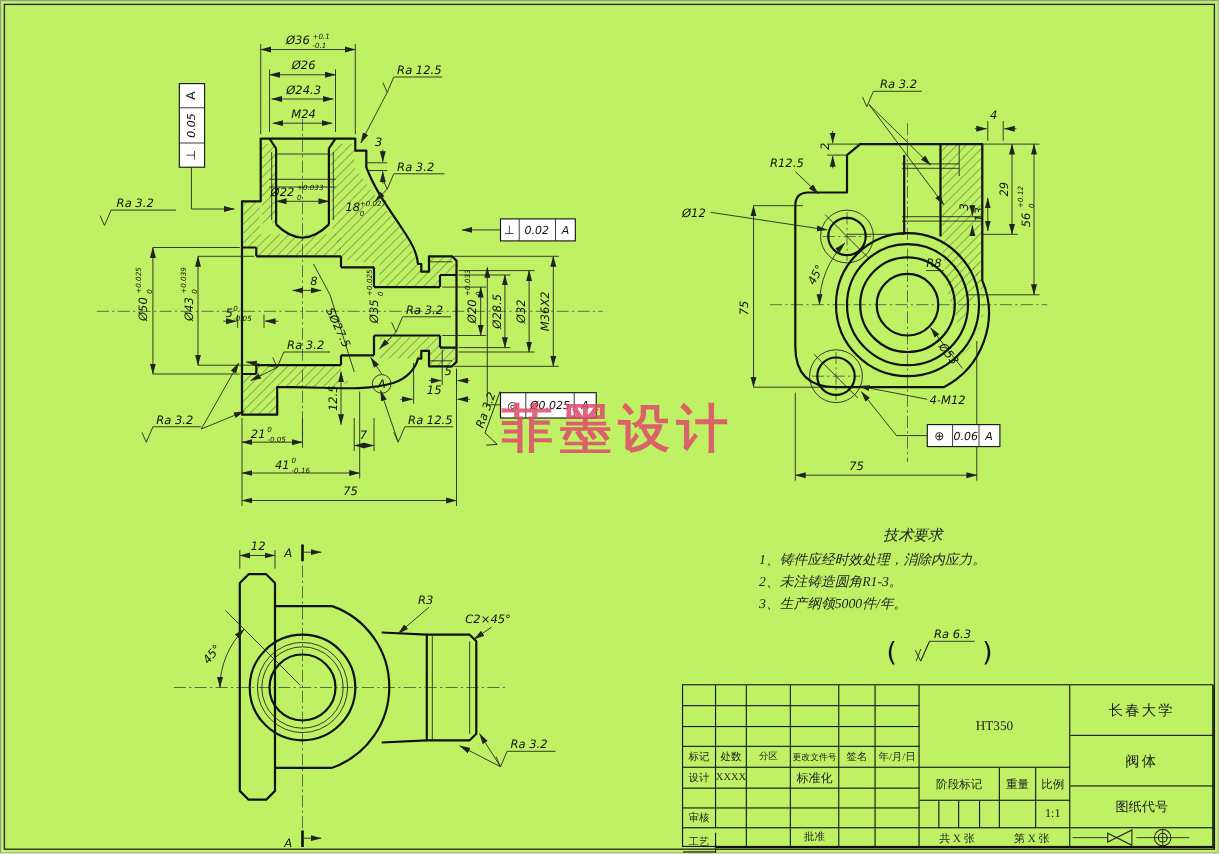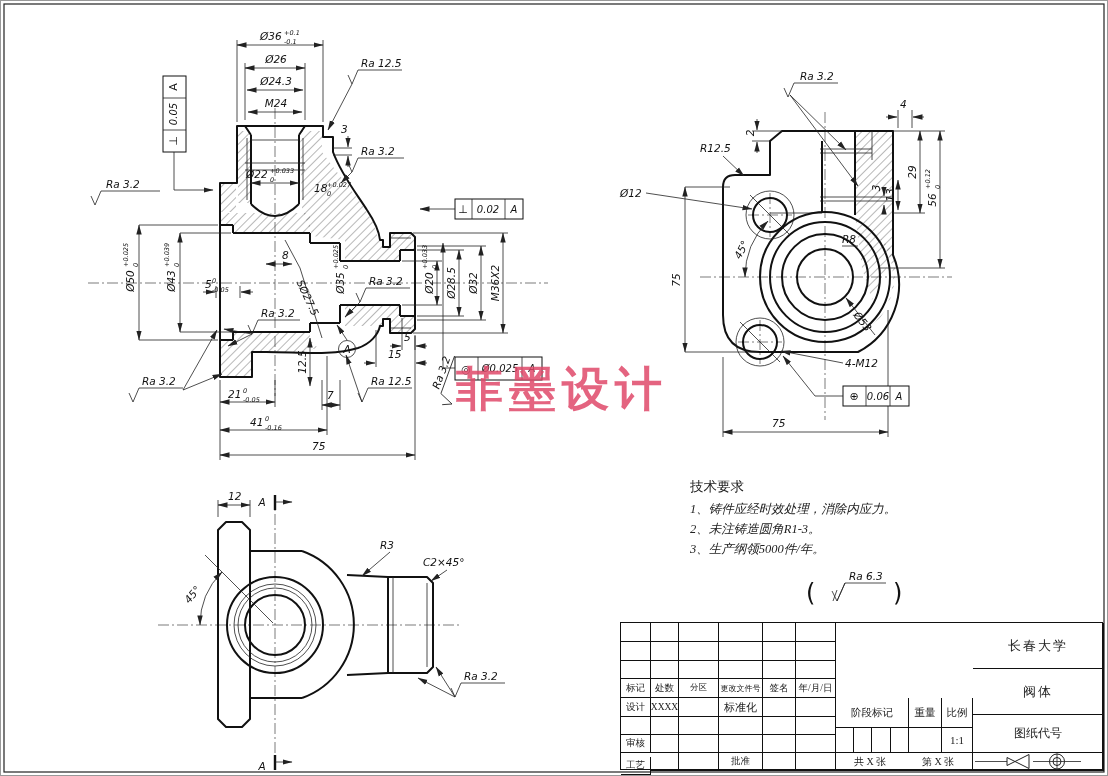--- a/index.html
+++ b/index.html
@@ -1,33 +1,33 @@
 <!DOCTYPE html>
 <html><head>
 <meta charset="utf-8">
 <style>
   html,body{margin:0;padding:0;background:#e8e8e8;}
-  .sheet{position:relative;width:1108px;height:776px;background:#ffffff;overflow:hidden;font-family:"Liberation Sans",sans-serif;}
+  .sheet{position:relative;width:1108px;height:776px;background:#bef264;overflow:hidden;font-family:"Liberation Sans",sans-serif;}
   svg{position:absolute;left:0;top:0;}
   svg text{font-family:"DejaVu Sans",sans-serif;font-style:italic;fill:#111;}
   .d{font-size:10.5px;}
   .ds{font-size:6.5px;}
   .dc{font-size:10px;}
   .sym{font-style:normal;font-size:11px;}
   .paren{font-style:normal;font-size:24px;}
   .k{stroke:#111;stroke-width:2;fill:none;stroke-linejoin:round;}
   .t{stroke:#222;stroke-width:0.8;fill:none;}
   .dl{stroke:#222;stroke-width:0.8;fill:none;marker-start:url(#ar);marker-end:url(#ar);}
   .ae{stroke:#222;stroke-width:0.8;fill:none;marker-end:url(#ar);}
   .cl{stroke:#444;stroke-width:0.7;fill:none;stroke-dasharray:11 3 2 3;}
   .hz{fill:url(#h);stroke:none;}
   .fr{stroke:#111;stroke-width:1;fill:#fff;}
   .wm{position:absolute;left:456px;top:358px;font-size:47px;font-weight:bold;letter-spacing:6px;color:#e0496a;opacity:0.85;font-family:"DejaVu Serif",serif;pointer-events:none;z-index:5;}
   .tech{position:absolute;left:690px;top:478px;width:280px;font-family:"Liberation Serif",serif;color:#222;z-index:2;}
-  .tech .tt{font-size:13.5px;margin-bottom:3px;}
+  .tech .tt{text-align:center;font-size:13.5px;margin-bottom:3px;font-style:italic;}
   .tech .ti{font-size:12.5px;line-height:20px;font-style:italic;}
   .tb{position:absolute;left:620px;top:622px;width:483px;height:148px;border:1.5px solid #111;box-sizing:border-box;z-index:2;background:transparent;font-family:"Liberation Serif",serif;}
   .tc{position:absolute;box-sizing:border-box;border-right:1px solid #111;border-bottom:1px solid #111;display:flex;align-items:center;justify-content:center;font-size:9.5px;color:#222;overflow:hidden;}
   .tc.big{font-size:13px;letter-spacing:2px;}
   .tc.med{font-size:12px;}
   .tc.sheets{justify-content:space-around;font-size:10px;}
 </style>
 </head>
 <body>
 
@@ -448,20 +448,21 @@
   <div class="tc" style="left:142px;top:112px;width:33px;height:18px"></div>
   <div class="tc" style="left:175px;top:112px;width:40px;height:18px"></div>
 
   <div class="tc" style="left:0;top:134px;width:30px;height:18px">工艺</div>
   <div class="tc" style="left:30px;top:130px;width:28px;height:18px"></div>
   <div class="tc" style="left:58px;top:130px;width:40px;height:18px"></div>
   <div class="tc" style="left:98px;top:130px;width:44px;height:18px">批准</div>
   <div class="tc" style="left:142px;top:130px;width:33px;height:18px"></div>
   <div class="tc" style="left:175px;top:130px;width:40px;height:18px"></div>
 
+  <div class="tc med" style="left:215px;top:0;width:137px;height:75px">HT350</div>
   <div class="tc" style="left:215px;top:75px;width:73px;height:30px;font-size:10.5px">阶段标记</div>
   <div class="tc" style="left:288px;top:75px;width:33px;height:30px;font-size:10.5px">重量</div>
   <div class="tc" style="left:321px;top:75px;width:31px;height:30px;font-size:10.5px">比例</div>
   <div class="tc" style="left:215px;top:105px;width:18px;height:25px"></div>
   <div class="tc" style="left:233px;top:105px;width:18px;height:25px"></div>
   <div class="tc" style="left:251px;top:105px;width:19px;height:25px"></div>
   <div class="tc" style="left:270px;top:105px;width:18px;height:25px"></div>
   <div class="tc" style="left:288px;top:105px;width:33px;height:25px"></div>
   <div class="tc" style="left:321px;top:105px;width:31px;height:25px;font-size:11px">1:1</div>
   <div class="tc sheets" style="left:215px;top:130px;width:137px;height:18px">

